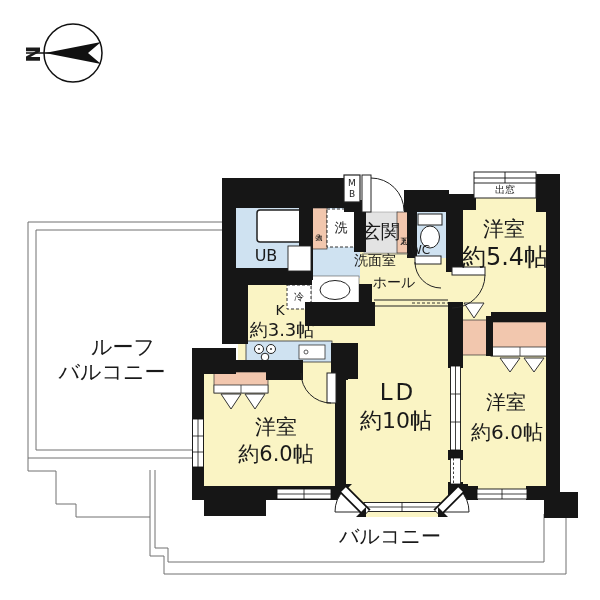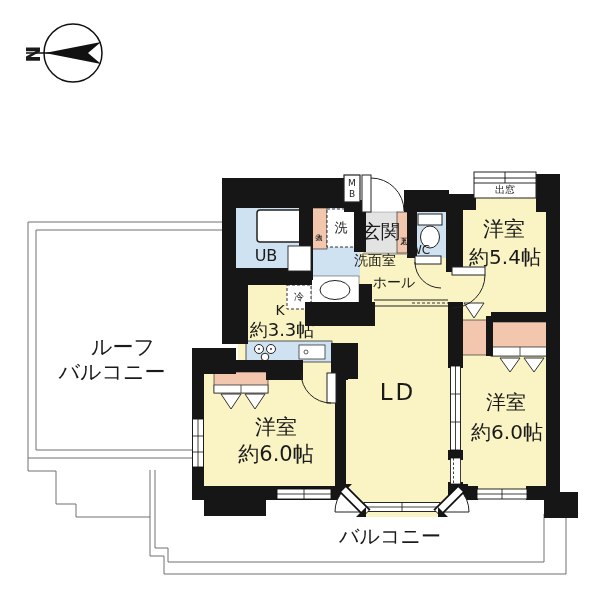--- a/index.html
+++ b/index.html
@@ -180,21 +180,22 @@
   <div class="lbl" style="left:352px;top:183px;font-size:9px;">M</div>
   <div class="lbl" style="left:352px;top:194px;font-size:9px;">B</div>
   <div class="lbl" style="left:381px;top:231px;font-size:19px;">玄関</div>
   <div class="lbl v" style="left:403px;top:232px;font-size:7px;">下足入</div>
   <div class="lbl" style="left:420px;top:250px;font-size:12px;">WC</div>
   <div class="lbl" style="left:394px;top:282px;font-size:14px;">ホール</div>
   <div class="lbl" style="left:299px;top:297px;font-size:10px;">冷</div>
   <div class="lbl" style="left:280px;top:310px;font-size:14px;">K</div>
   <div class="lbl" style="left:282px;top:330px;font-size:18px;">約3.3帖</div>
   <div class="lbl" style="left:398px;top:392px;font-size:23px;letter-spacing:3px;text-align:right;">LD</div>
+  <div class="lbl" style="left:396px;top:421px;font-size:22px;">約10帖</div>
   <div class="lbl" style="left:504px;top:229px;font-size:21px;">洋室</div>
-  <div class="lbl" style="left:505px;top:257px;font-size:20px;">約5.4帖</div>
+  <div class="lbl" style="left:505px;top:257px;font-size:24px;">約5.4帖</div>
   <div class="lbl" style="left:506px;top:402px;font-size:20px;">洋室</div>
   <div class="lbl" style="left:507px;top:432px;font-size:20px;">約6.0帖</div>
   <div class="lbl" style="left:276px;top:427px;font-size:21px;">洋室</div>
   <div class="lbl" style="left:276px;top:454px;font-size:21px;">約6.0帖</div>
   <div class="lbl" style="left:505px;top:190px;font-size:10px;text-align:center;">出窓</div>
 
 </div>
 
 </body></html>

